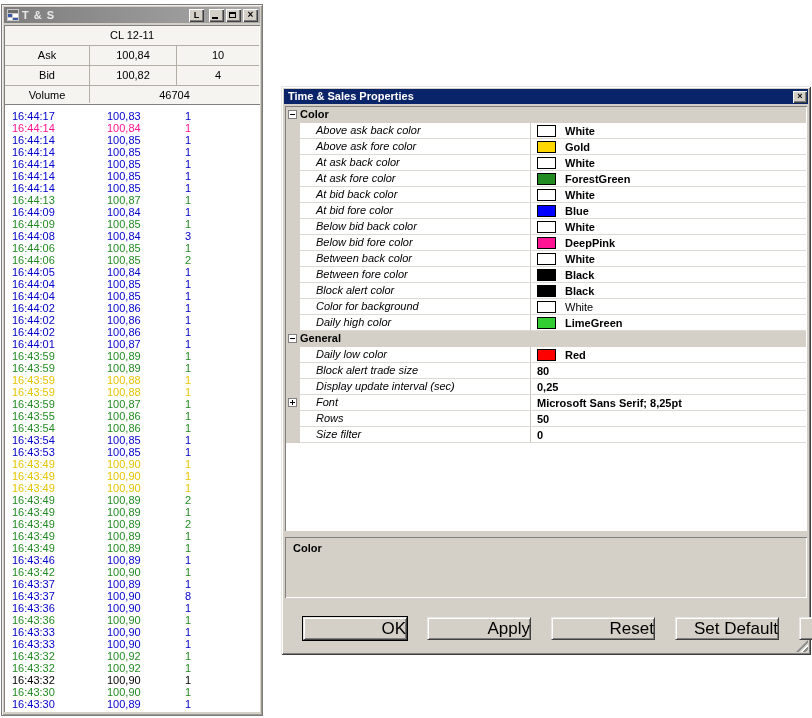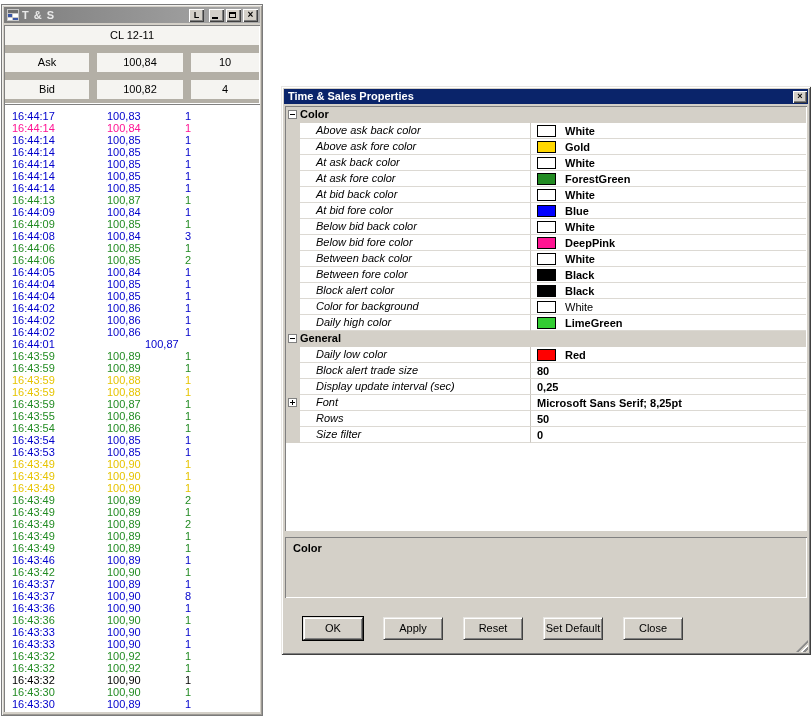--- a/index.html
+++ b/index.html
@@ -35,21 +35,21 @@
   .tb-sp { width:3px; flex:none; }
   .gl-min { position:absolute; left:3px; bottom:3px; width:6px; height:2px; background:#000; }
   .gl-max { position:absolute; left:3px; top:3px; width:7px; height:6px;
             border:1px solid #000; border-top-width:2px; box-sizing:border-box; }
   .gl-x   { font-size:10px; font-weight:bold; line-height:10px; }
 
   
   .quote-panel {
     position:absolute; left:2px; top:20px; right:2px; height:79px;
     display:grid; grid-template-columns:84px 86px 1fr; grid-auto-rows:19px;
-    gap:8px; background:#b3afa6; padding:1px;
+    gap:1px; background:#b3afa6; padding:1px;
     box-shadow: inset 1px 1px 0 #808080, inset -1px -1px 0 #ffffff;
     box-sizing:border-box;
   }
   .q-cell { background:#f5f4f1; text-align:center; line-height:18px; font-size:11px;
             white-space:nowrap; overflow:hidden; }
   .q-span3 { grid-column:1 / span 3; }
   .q-span2 { grid-column:2 / span 2; }
 
   
   .trades {
@@ -120,24 +120,24 @@
     position:absolute; left:4px; top:451px; right:4px; height:61px;
     background:#D4D0C8;
     box-shadow: inset 1px 1px 0 #808080, inset -1px -1px 0 #ffffff;
     padding:5px 8px; box-sizing:border-box;
   }
   .desc-title { font-weight:bold; font-size:11px; }
 
   
   .dlg-buttons { position:absolute; left:22px; top:531px; display:flex; gap:20px; }
   .btn {
-    width:60px; height:23px; flex:none; background:#D4D0C8;
+    width:104px; height:23px; flex:none; background:#D4D0C8;
     border:1px solid #404040; border-top-color:#e8e6e2; border-left-color:#e8e6e2;
     box-shadow: inset 1px 1px 0 #ffffff, inset -1px -1px 0 #808080;
-    text-align:center; line-height:21px; font-size:11px; box-sizing:border-box;
+    text-align:right; line-height:21px; font-size:17px; box-sizing:border-box;
   }
   .btn.default { outline:1px solid #000; }
 
   .resize-grip {
     position:absolute; right:3px; bottom:3px; width:12px; height:12px;
     background:repeating-linear-gradient(135deg,
       transparent 0 2px, #ffffff 2px 3px, #8a8a8a 3px 5px);
     clip-path:polygon(100% 0, 100% 100%, 0 100%);
   }
 </style>
@@ -269,21 +269,21 @@
       <div class="trade-row" style="color: rgb(0, 0, 204);">
         <span class="t-time">16:44:02</span>
         <span class="t-price">100,86</span>
         <span class="t-size">1</span>
       </div>
       <div class="trade-row" style="color: rgb(0, 0, 204);">
         <span class="t-time">16:44:02</span>
         <span class="t-price">100,86</span>
         <span class="t-size">1</span>
       </div>
-      <div class="trade-row" style="color: rgb(0, 0, 204); gap: 38px;">
+      <div class="trade-row" style="color: rgb(0, 0, 204);">
         <span class="t-time">16:44:01</span>
         <span class="t-price">100,87</span>
         <span class="t-size">1</span>
       </div>
       <div class="trade-row" style="color: rgb(34, 139, 34);">
         <span class="t-time">16:43:59</span>
         <span class="t-price">100,89</span>
         <span class="t-size">1</span>
       </div>
       <div class="trade-row" style="color: rgb(34, 139, 34);">

